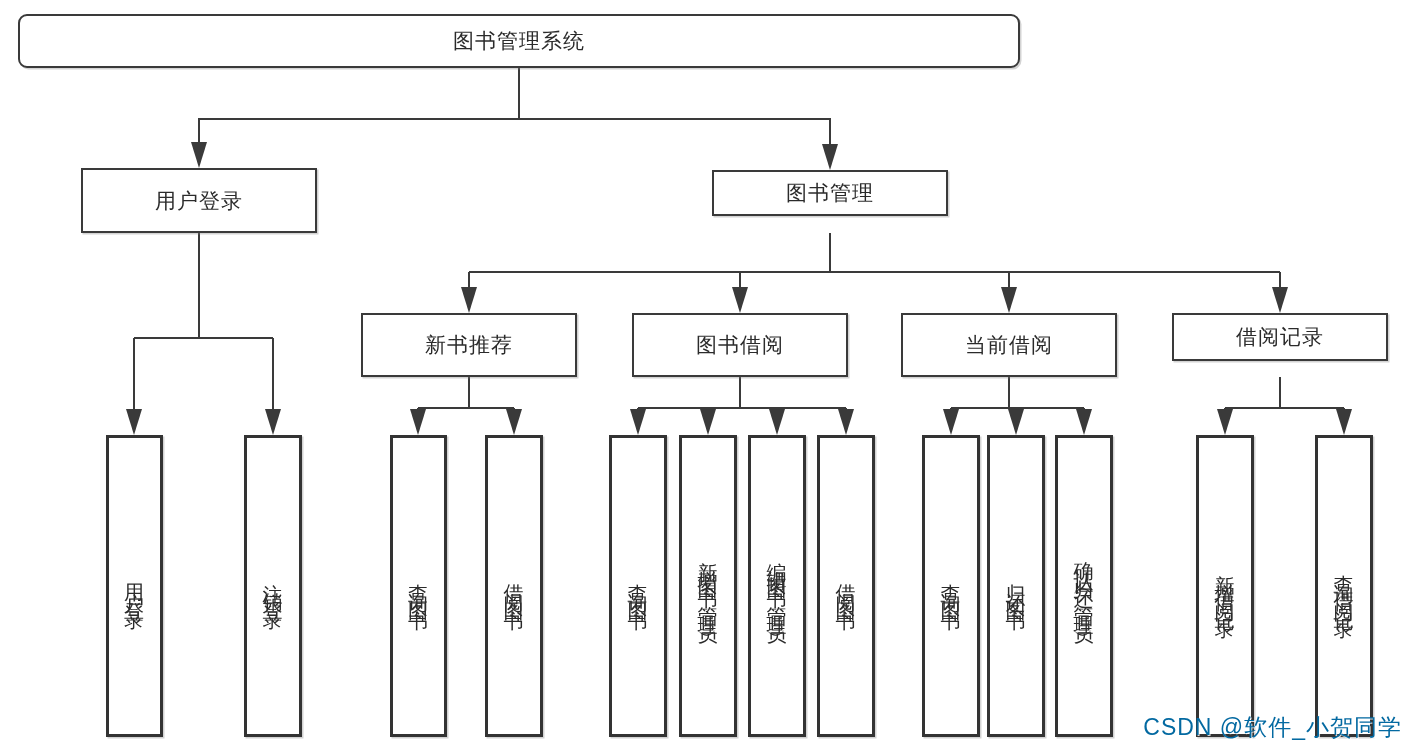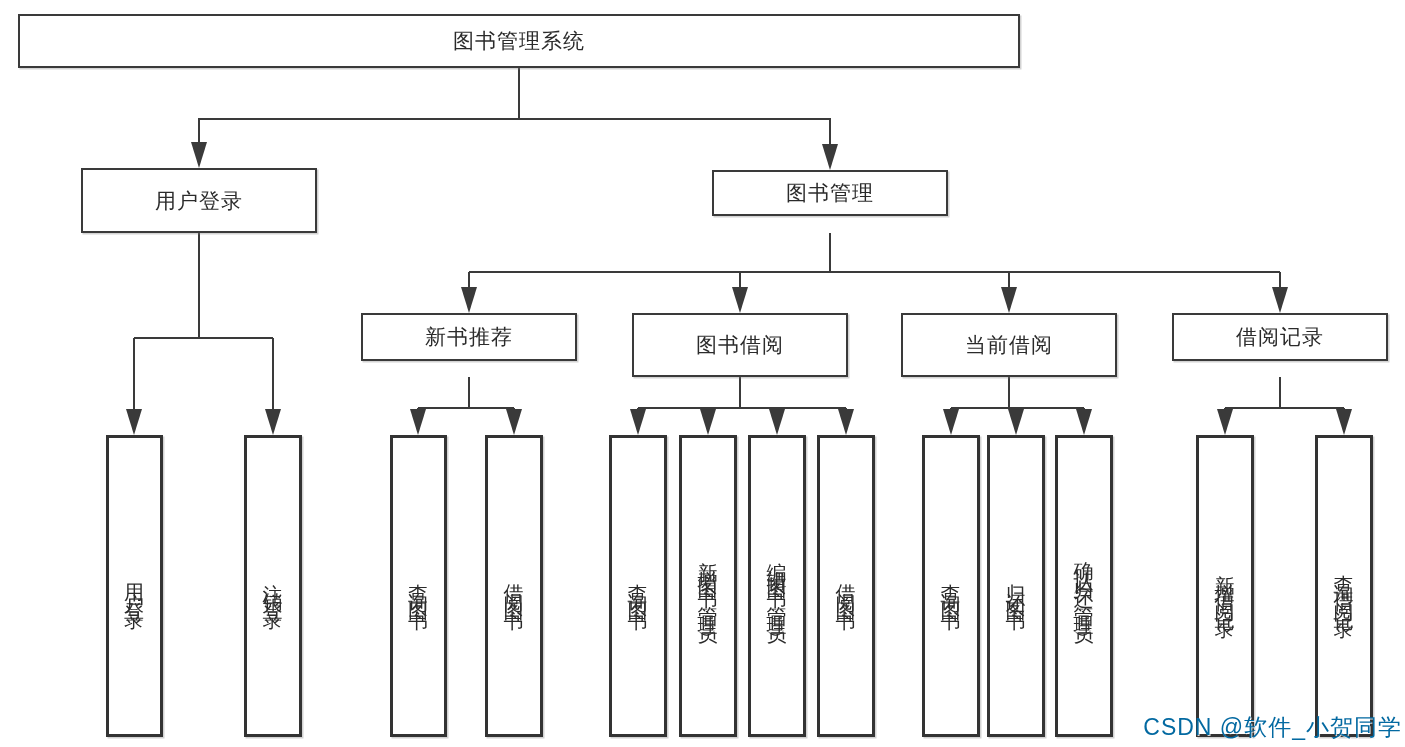--- a/index.html
+++ b/index.html
@@ -65,32 +65,32 @@
       <polygon points="769,409 785,409 777,435"></polygon>
       <polygon points="838,409 854,409 846,435"></polygon>
       <polygon points="943,409 959,409 951,435"></polygon>
       <polygon points="1008,409 1024,409 1016,435"></polygon>
       <polygon points="1076,409 1092,409 1084,435"></polygon>
       <polygon points="1217,409 1233,409 1225,435"></polygon>
       <polygon points="1336,409 1352,409 1344,435"></polygon>
     </g>
   </svg>
 
-  <div class="node" style="left:18px;top:14px;width:1002px;height:54px;">
+  <div class="node" style="left:18px;top:14px;width:1002px;height:54px;border-radius:9px;">
     <span>图书管理系统</span>
   </div>
 
   <div class="node" style="left:81px;top:168px;width:236px;height:65px;">
     <span>用户登录</span>
   </div>
   <div class="node" style="left:712px;top:170px;width:236px;height:46px;">
     <span>图书管理</span>
   </div>
 
-  <div class="node" style="left:361px;top:313px;width:216px;height:48px;">
+  <div class="node" style="left:361px;top:313px;width:216px;height:64px;">
     <span>新书推荐</span>
   </div>
   <div class="node" style="left:632px;top:313px;width:216px;height:64px;">
     <span>图书借阅</span>
   </div>
   <div class="node" style="left:901px;top:313px;width:216px;height:64px;">
     <span>当前借阅</span>
   </div>
   <div class="node" style="left:1172px;top:313px;width:216px;height:48px;">
     <span>借阅记录</span>

